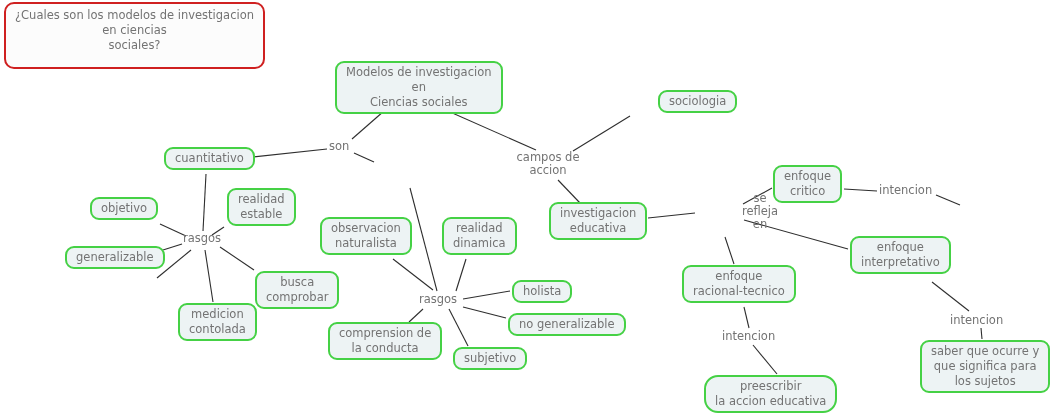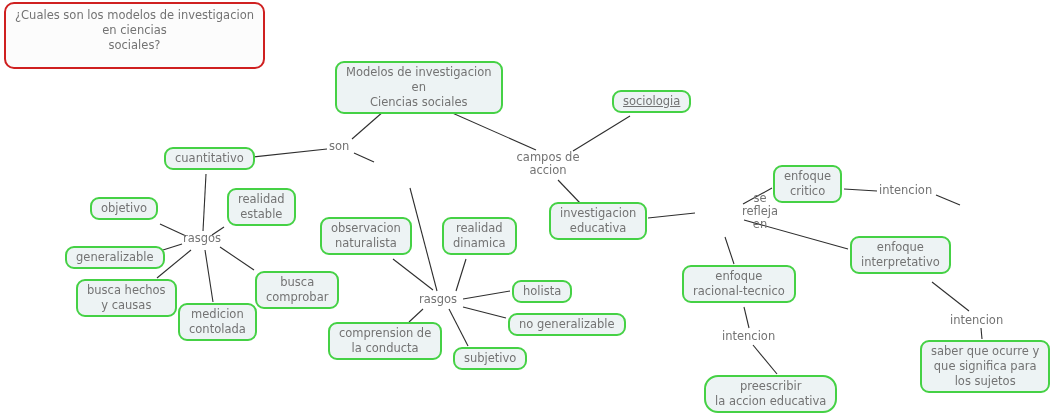--- a/index.html
+++ b/index.html
@@ -68,34 +68,32 @@
   </svg>
 
   <div class="node question" style="left:4px; top:2px;">¿Cuales son los modelos de investigacion
 en ciencias
 sociales?</div>
 
   <div class="node" style="left:335px; top:61px;">Modelos de investigacion
 en
 Ciencias sociales</div>
 
-  <div class="node" style="left:612px; top:90px;text-decoration:underline;">sociologia</div>
+  <div class="node" style="left:658px; top:90px;">sociologia</div>
 
   <div class="node" style="left:164px; top:147px;">cuantitativo</div>
 
 
   <div class="node" style="left:90px; top:197px;">objetivo</div>
 
   <div class="node" style="left:227px; top:188px;">realidad
 estable</div>
 
   <div class="node" style="left:65px; top:246px;">generalizable</div>
 
-  <div class="node" style="left:76px; top:279px;">busca hechos
-y causas</div>
 
   <div class="node" style="left:178px; top:303px;">medicion
 contolada</div>
 
   <div class="node" style="left:255px; top:271px;">busca
 comprobar</div>
 
   <div class="node" style="left:320px; top:217px;">observacion
 naturalista</div>
 

